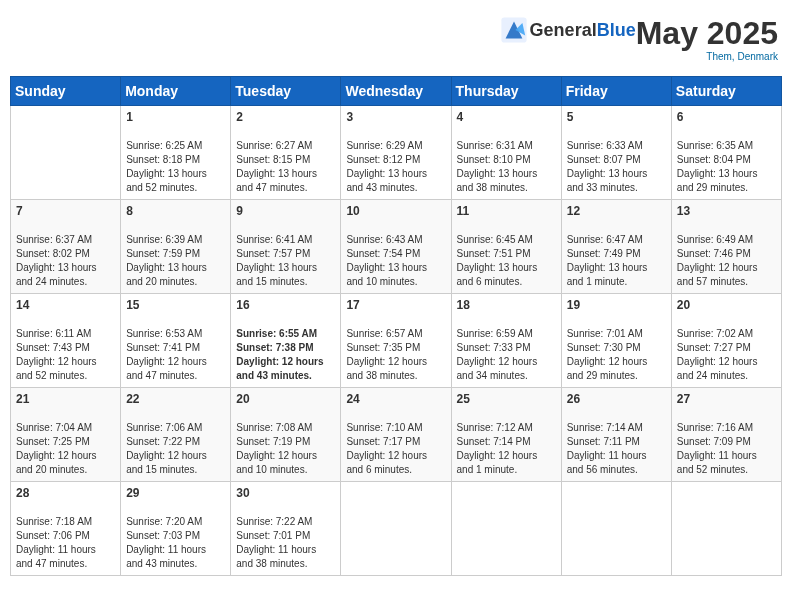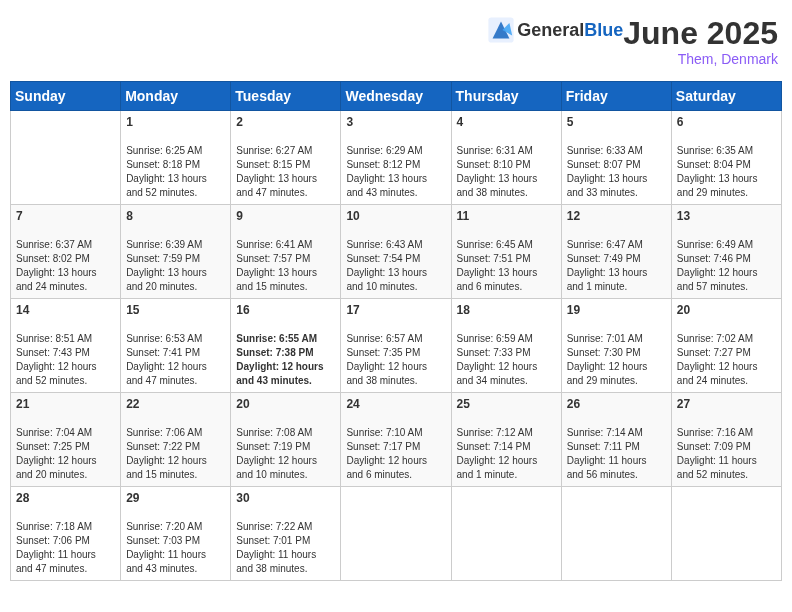--- a/index.html
+++ b/index.html
@@ -25,22 +25,22 @@
     .title-area {
       text-align: right;
     }
     .month-title {
       font-size: 32px;
       font-weight: bold;
       color: #333;
       line-height: 1.1;
     }
     .location {
-      font-size: 14px;
-      color: #8b5cf6;
+      font-size: 10px;
+      color: #0369a1;
     }
     .calendar {
       width: 100%;
       border-collapse: collapse;
       border: 1px solid #ccc;
     }
     .calendar th {
       background-color: #1565c0;
       color: #fff;
       font-size: 14px;
@@ -97,21 +97,21 @@
         <rect x="2" y="2" width="36" height="36" rx="4" fill="#e8f0fe"></rect>
         <polygon points="8,32 20,8 32,32" fill="#1565c0" opacity="0.85"></polygon>
         <polygon points="22,20 32,10 36,28" fill="#42a5f5" opacity="0.9"></polygon>
       </svg>
       <span>
         <span style="font-size:18px;font-weight:bold;color:#333;">General</span><span style="font-size:18px;font-weight:bold;color:#1565c0;">Blue</span>
       </span>
     </div>
   </div>
   <div class="title-area">
-    <div class="month-title">June 2025</div>
+    <div class="month-title">May 2025</div>
     <div class="location">Them, Denmark</div>
   </div>
 </div>
 
 <table class="calendar">
   <thead>
     <tr>
     <th>Sunday</th>
         <th>Monday</th>
         <th>Tuesday</th>
@@ -214,21 +214,21 @@
           <span class="day-number">13</span>
           <div class="day-info" style="white-space: pre-line;">Sunrise: 6:49 AM
 Sunset: 7:46 PM
 Daylight: 12 hours
 and 57 minutes.</div>
         </td>
       </tr>
       <tr>
         <td>
           <span class="day-number">14</span>
-          <div class="day-info" style="white-space: pre-line;">Sunrise: 8:51 AM
+          <div class="day-info" style="white-space: pre-line;">Sunrise: 6:11 AM
 Sunset: 7:43 PM
 Daylight: 12 hours
 and 52 minutes.</div>
         </td>
         <td>
           <span class="day-number">15</span>
           <div class="day-info" style="white-space: pre-line;">Sunrise: 6:53 AM
 Sunset: 7:41 PM
 Daylight: 12 hours
 and 47 minutes.</div>

